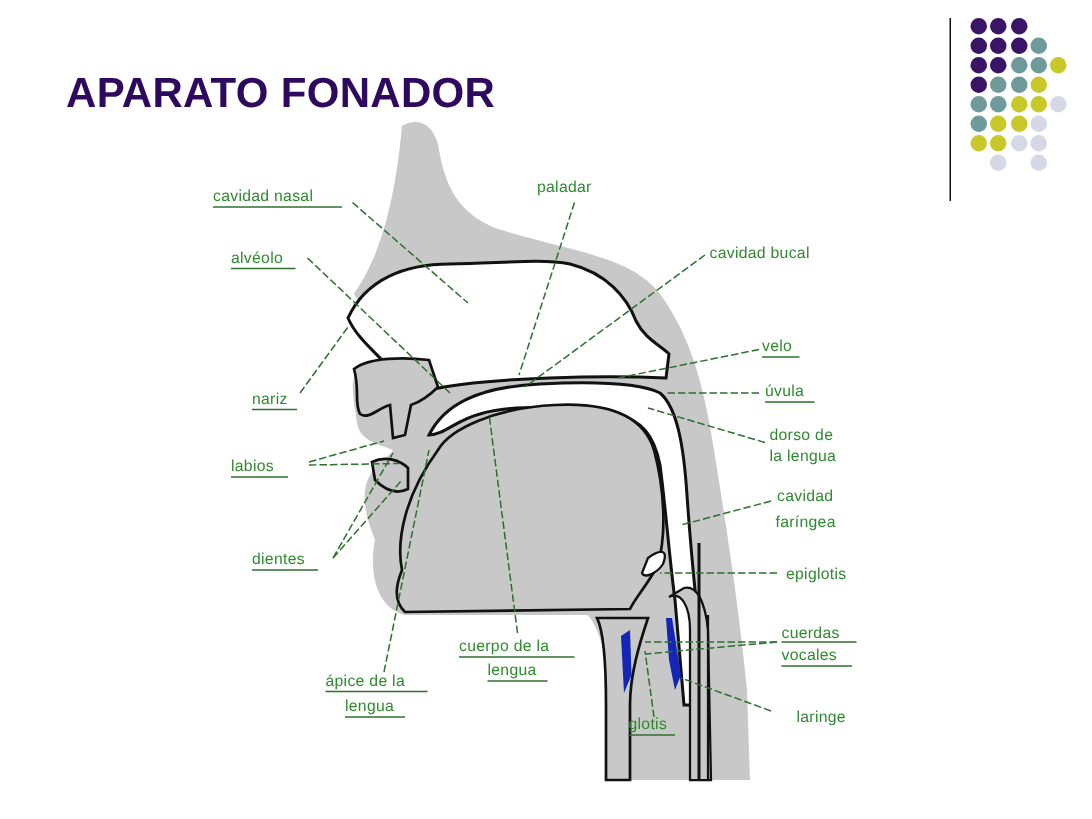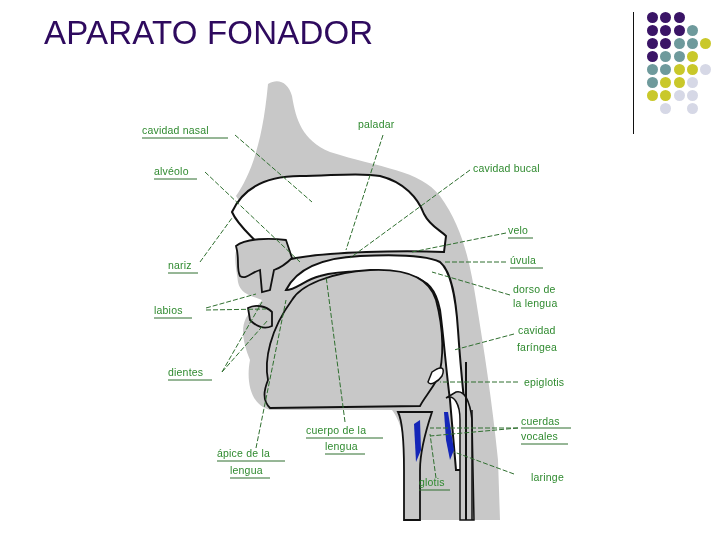--- a/index.html
+++ b/index.html
@@ -2,23 +2,23 @@
 <html><head>
   <meta charset="utf-8">
   <style>
     html, body { margin: 0; padding: 0; }
     body {
       width: 728px; height: 546px; position: relative; overflow: hidden;
       background: #ffffff;
       font-family: "Liberation Sans", sans-serif;
     }
     .slide-title {
-      position: absolute; left: 44px; top: 13px;
+      position: absolute; left: 44px; top: 42px;
       font-family: "Liberation Sans", sans-serif;
-      font-weight: normal; font-size: 33px; letter-spacing: 0.2px;
+      font-weight: bold; font-size: 28px; letter-spacing: 0.2px;
       color: #2e0a5e; white-space: nowrap; line-height: 40px;
     }
     .divider {
       position: absolute; left: 633px; top: 12px; width: 1px; height: 122px;
       background: #111;
     }
     .dots { position: absolute; left: 0; top: 0; width: 728px; height: 140px; }
     .dot { position: absolute; width: 11px; height: 11px; border-radius: 50%; }
     .diagram { position: absolute; left: 0; top: 0; width: 728px; height: 546px; }
     .lbl {

